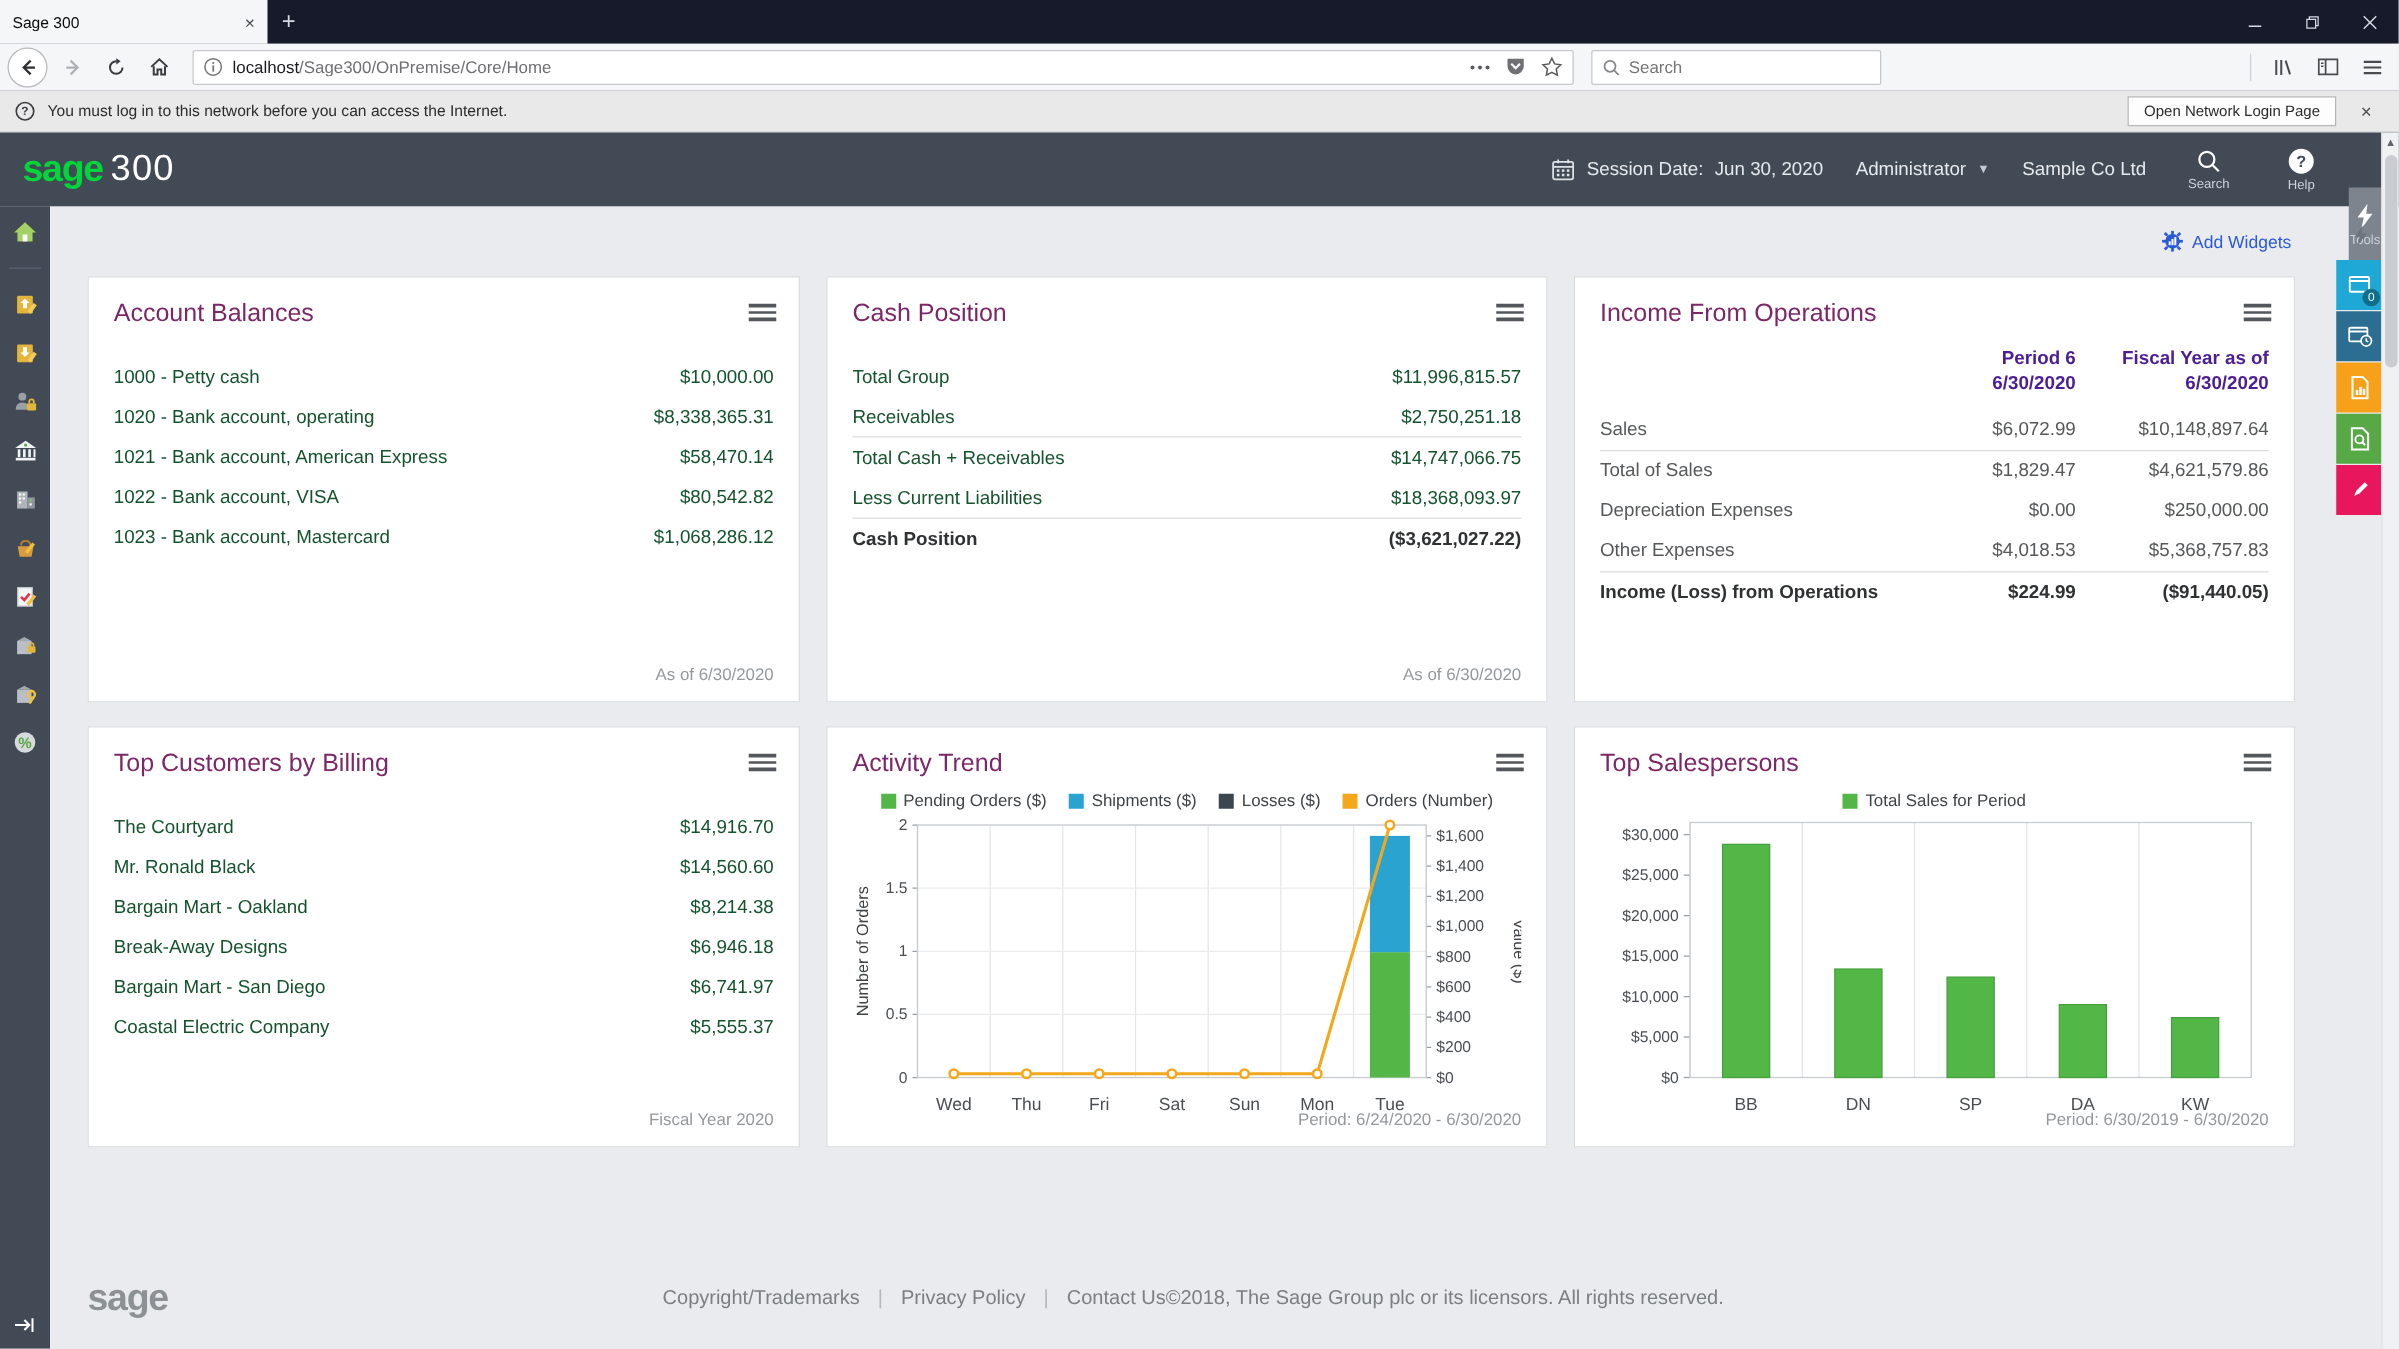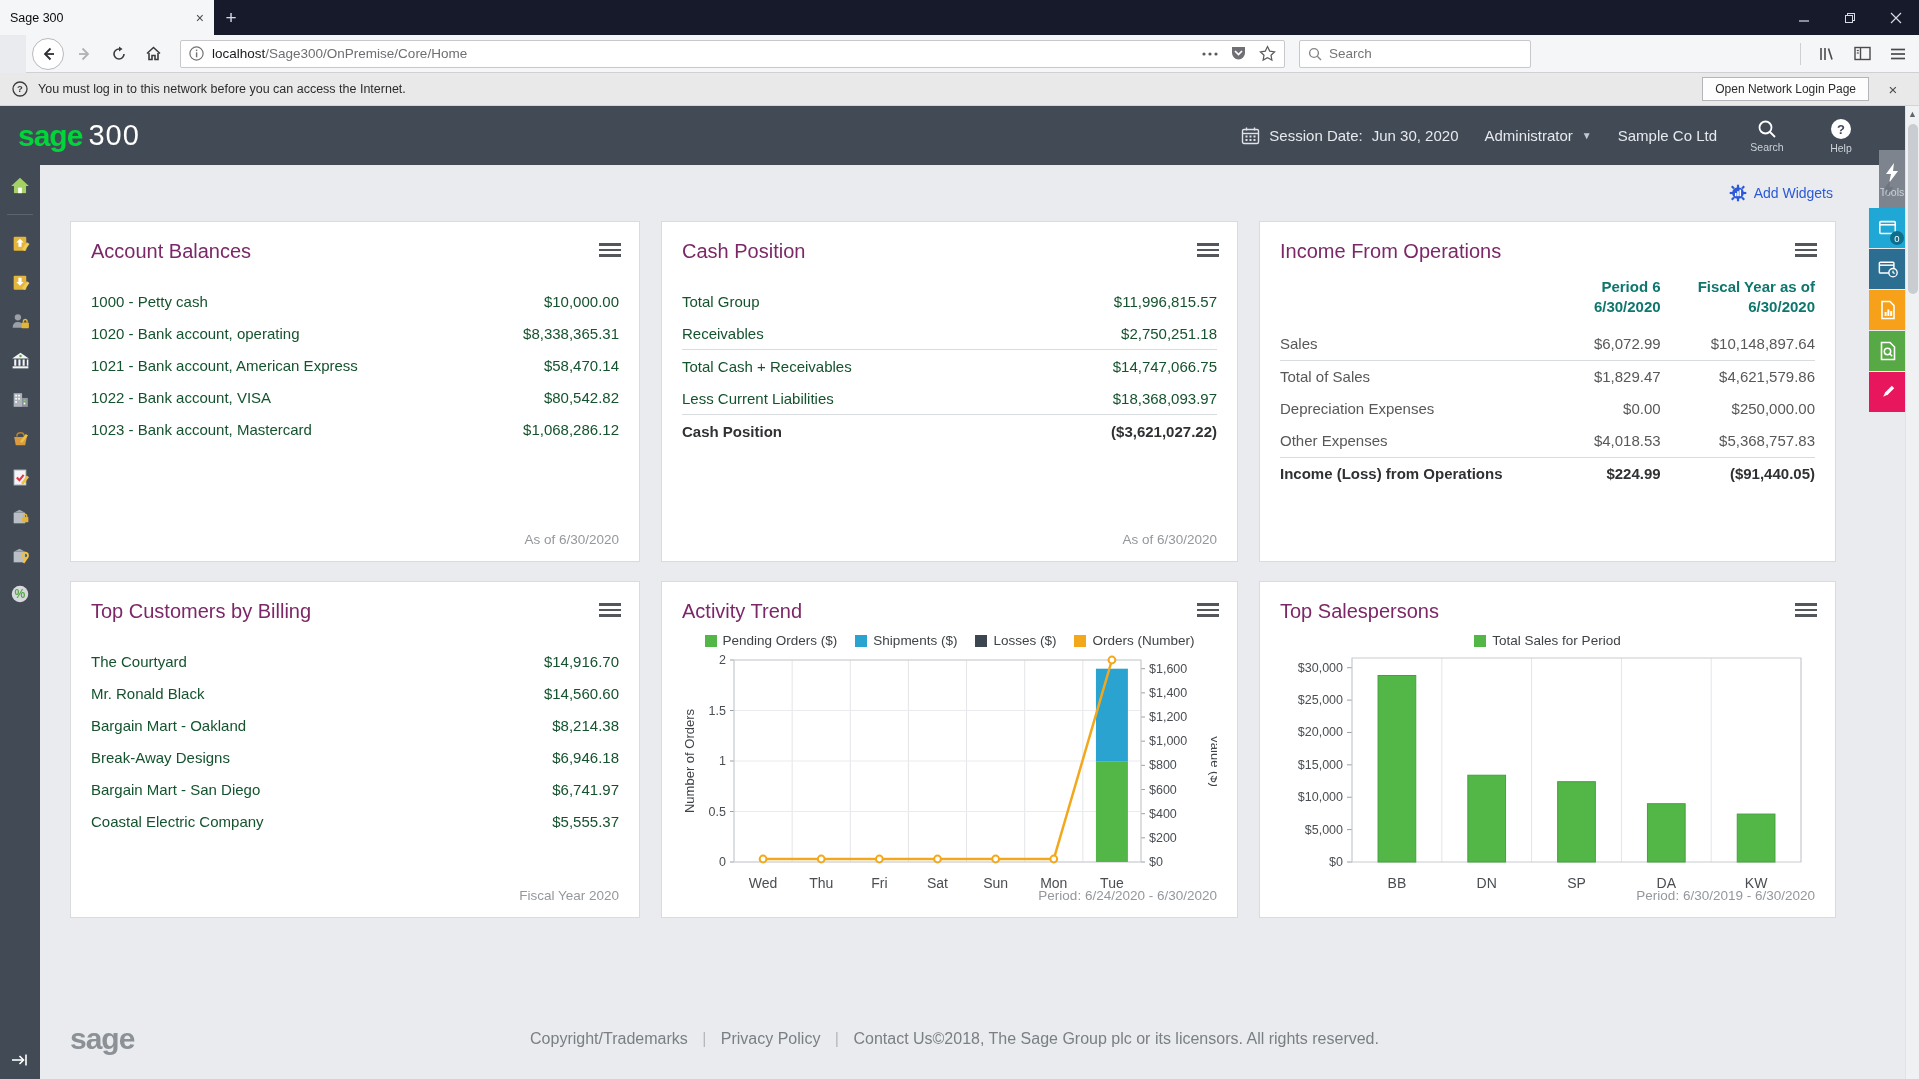--- a/index.html
+++ b/index.html
@@ -10,21 +10,21 @@
   
   .titlebar{height:35px;background:#161a2b;display:flex;align-items:stretch;color:#cfd2dd;}
   .tab{width:214px;background:#f5f6f7;color:#0c0c0d;display:flex;align-items:center;
     padding:0 10px;font-size:12.5px;gap:8px;margin-top:0;}
   .tab-title{flex:1;white-space:nowrap;overflow:hidden;}
   .tab-close{color:#4a4a4f;font-size:14px;cursor:default;}
   .newtab{width:34px;display:flex;align-items:center;justify-content:center;font-size:19px;color:#d7dae4;}
   .win-controls{margin-left:auto;display:flex;}
   .win-btn{width:46px;display:flex;align-items:center;justify-content:center;color:#d7dae4;}
 
-  .navbar{height:38px;background:#f5f6f7;border-bottom:1px solid #d0d0d4;display:flex;align-items:center;padding:16px 6px;gap:4px;margin-left:26px;}
+  .navbar{height:38px;background:#f5f6f7;border-bottom:1px solid #d0d0d4;display:flex;align-items:center;padding:16px 6px;gap:4px;}
   .nav-btn{width:30px;height:30px;display:flex;align-items:center;justify-content:center;border-radius:3px;}
   .back-btn{width:32px;height:32px;border:1px solid #b9b9bd;border-radius:50%;background:#fff;
     display:flex;align-items:center;justify-content:center;margin-right:2px;}
   .urlbar{flex:0 0 1105px;height:28px;background:#fff;border:1px solid #c8c8cc;border-radius:2px;
     display:flex;align-items:center;padding:0 8px;margin-left:8px;font-size:13.5px;gap:8px;}
   .url-text{flex:1;white-space:nowrap;overflow:hidden;}
   .url-host{color:#1a1a1e;} .url-path{color:#6f6f73;}
   .page-actions{display:flex;align-items:center;gap:12px;}
   .searchbar{flex:0 0 232px;height:28px;background:#fff;border:1px solid #c8c8cc;border-radius:2px;
     display:flex;align-items:center;padding:0 8px;margin-left:10px;gap:7px;}
@@ -70,21 +70,21 @@
   .card-menu{position:absolute;top:18px;right:18px;width:22px;cursor:default;}
   .card-menu div{height:2.5px;background:#53565a;margin:3px 0;}
   .card-foot{position:absolute;right:20px;bottom:14px;font-size:13.5px;color:#94989c;}
 
   .rows{margin-top:22px;}
   .rowline{display:flex;justify-content:space-between;font-size:15px;color:#14532d;height:32px;align-items:center;}
   .rowline.bold{font-weight:bold;color:#2f3133;}
   .row-div{height:1px;background:#d9dcdf;}
 
   table.fin{width:100%;margin-top:14px;border-collapse:collapse;font-size:15px;color:#56585a;}
-  table.fin th{font-weight:bold;color:#0f766e;text-align:right;vertical-align:bottom;padding-bottom:10px;line-height:1.35;}
+  table.fin th{font-weight:bold;color:#4c1d95;text-align:right;vertical-align:bottom;padding-bottom:10px;line-height:1.35;}
   table.fin td{padding:7.5px 0;}
   table.fin td.num{text-align:right;white-space:nowrap;}
   table.fin tr.sep td{border-top:1px solid #d9dcdf;}
   table.fin tr.bold td{font-weight:bold;color:#2f3133;}
 
   .legend{display:flex;justify-content:center;gap:18px;margin-top:10px;font-size:13.5px;color:#3f4346;}
   .legend .leg{display:flex;align-items:center;gap:6px;}
   .legend i{width:12px;height:12px;display:inline-block;}
 
   .chart-wrap{margin-top:2px;display:flex;justify-content:center;}

